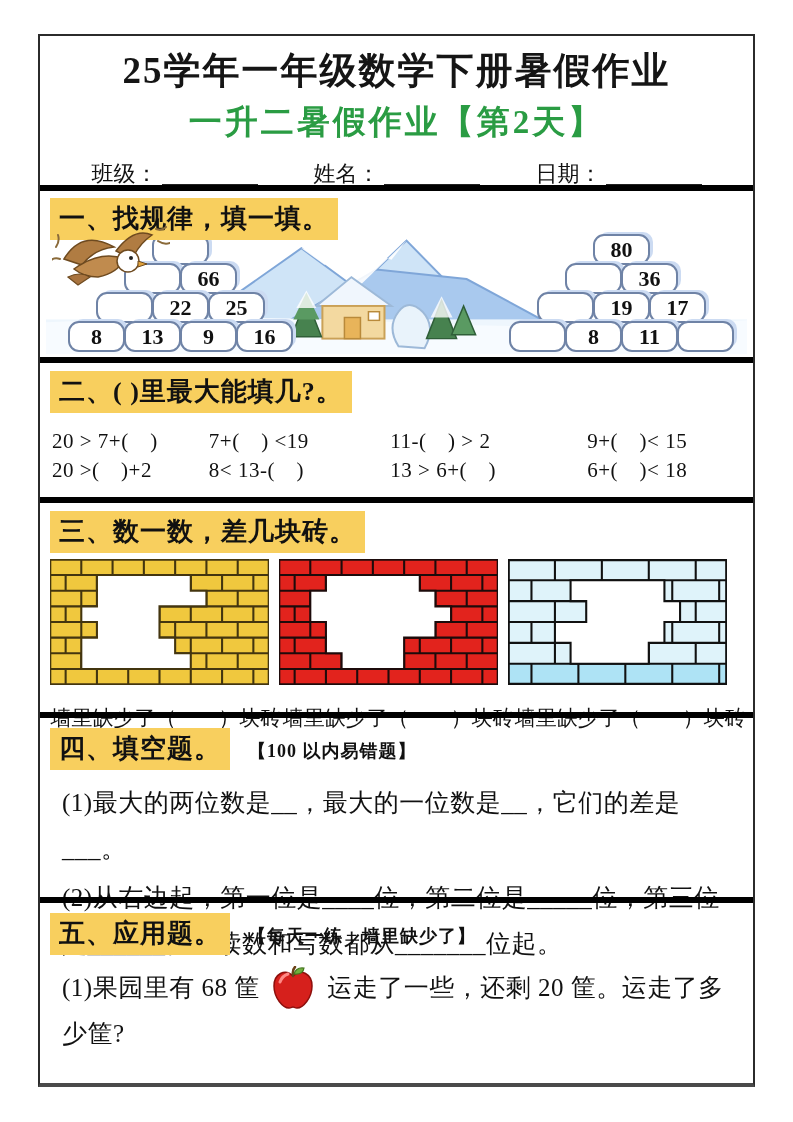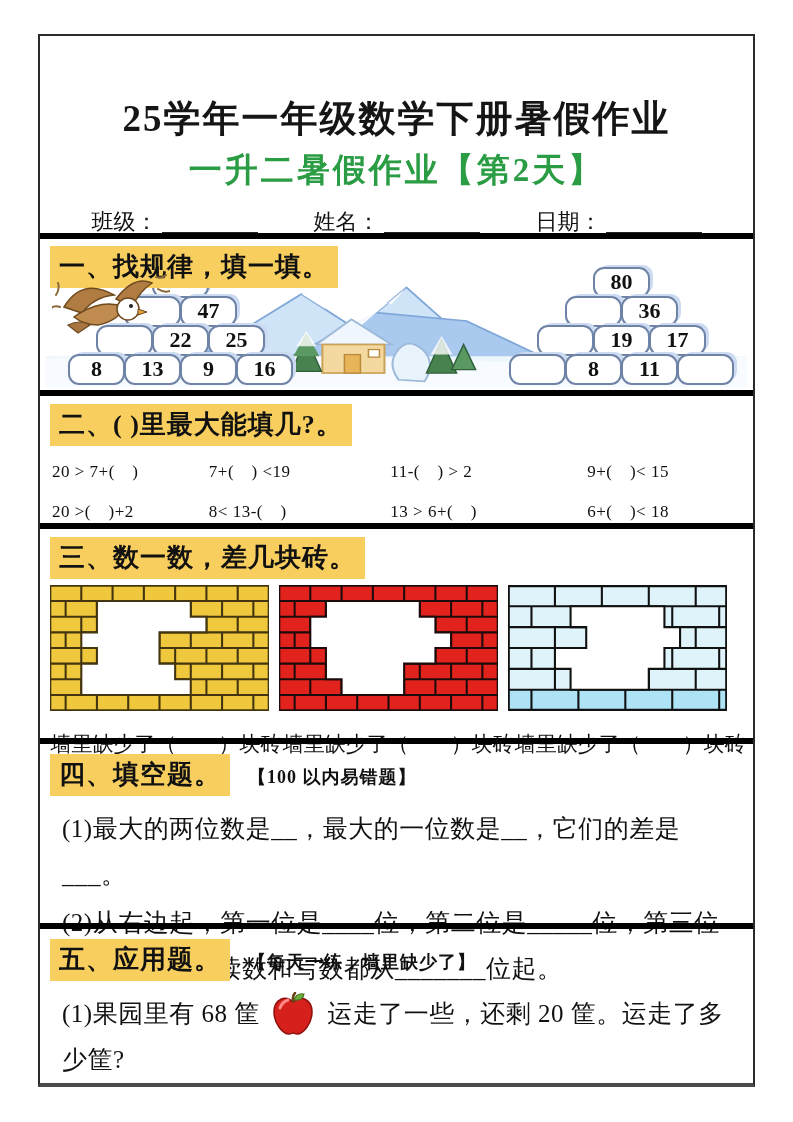--- a/index.html
+++ b/index.html
@@ -3,21 +3,21 @@
 <meta charset="utf-8">
 <style>
   * { margin:0; padding:0; box-sizing:border-box; }
   body { background:#fff; }
   .sheet { position:relative; width:793px; height:1122px; background:#fff;
            font-family:"Liberation Serif","DejaVu Serif",serif; color:#111; overflow:hidden; }
   .frame { position:absolute; left:38px; top:34px; width:717px; height:1053px;
            border:2px solid #2b2b2b; border-bottom:4px solid #4a4a4a;
            display:flex; flex-direction:column; background:#fff; }
   section { border-top:6px solid #000000; position:relative; }
-  section:first-child { border-top:none;margin-top:48px; }
+  section:first-child { border-top:none; }
 
   
   .hd { height:149px; text-align:center; padding-top:10px; }
   .title { font-size:37px; font-weight:bold; letter-spacing:2px; color:#151515; }
   .subtitle { font-size:33px; font-weight:bold; letter-spacing:3px; color:#2a9c43; margin-top:4px; }
   .fields { display:flex; justify-content:center; gap:56px; margin-top:14px; font-size:22px; }
   .fields .fld { display:flex; align-items:center; }
   .blank { display:inline-block; width:96px; border-bottom:2px solid #222; height:24px; margin-left:4px; }
 
   
@@ -36,21 +36,21 @@
   .prow { display:flex; }
   .pbrick { width:57px; height:31px; background:#fff; border:2px solid #6f83a6; border-radius:11px;
             margin:0 -1px -2px 0; box-shadow:4px -3px 0 -1px #ccdbf2;
             display:flex; align-items:center; justify-content:center;
             font-size:22px; font-weight:bold; }
   .eagle { position:absolute; left:6px; top:-6px; z-index:6; }
 
   
   .s2 { height:140px; padding:8px 12px 0 10px; }
   .exprgrid { display:grid; grid-template-columns:1.02fr 1.18fr 1.28fr 1fr;
-              row-gap:17px; margin-top:14px; font-size:17px; padding-left:2px; }
+              row-gap:1px; margin-top:14px; font-size:21px; padding-left:2px; }
   .expr { white-space:nowrap; letter-spacing:0.5px; }
 
   
   .s3 { height:215px; padding:8px 6px 0 10px; }
   .walls { display:flex; gap:10px; margin-top:6px; padding-left:0px; }
   svg.wall { width:219px; height:126px; display:block; }
   .caps { display:flex; margin-top:3px; }
   .cap { width:33.3%; text-align:center; font-size:21px; font-weight:normal; white-space:nowrap;margin-top:16px; }
 
   
@@ -121,21 +121,21 @@
           <path d="M86,36 L95,39 L86,42 Z" fill="#e0a23c" stroke="#6e4a1f" stroke-width="1"></path>
           <path d="M4,22 q4,-6 2,-12 M8,34 q-6,-2 -10,2 M104,4 q6,2 10,-2 M106,16 q6,4 12,2" stroke="#8a6a3a" stroke-width="2" fill="none" stroke-linecap="round"></path>
         </svg>
 
         <div class="pyramid left">
             <div class="prow">
               <div class="pbrick"></div>
             </div>
             <div class="prow">
               <div class="pbrick"></div>
-              <div class="pbrick">47</div>
+              <div class="pbrick">66</div>
             </div>
             <div class="prow">
               <div class="pbrick"></div>
               <div class="pbrick">22</div>
               <div class="pbrick">25</div>
             </div>
             <div class="prow">
               <div class="pbrick">8</div>
               <div class="pbrick">13</div>
               <div class="pbrick">9</div>

